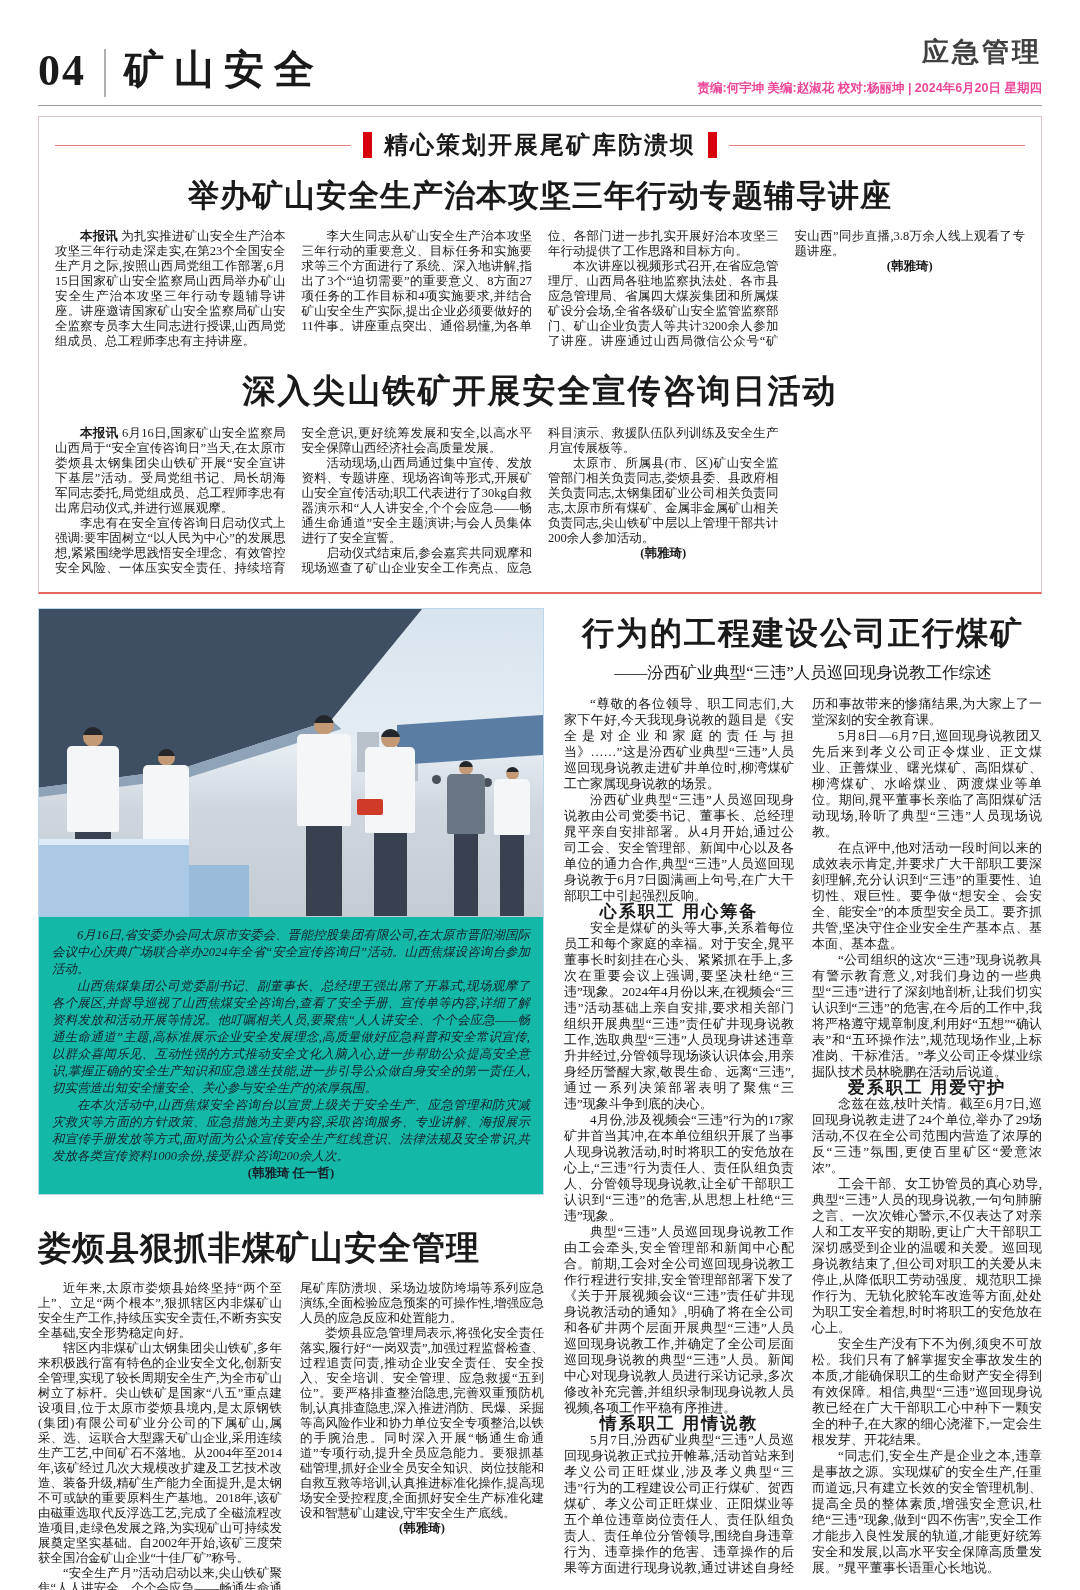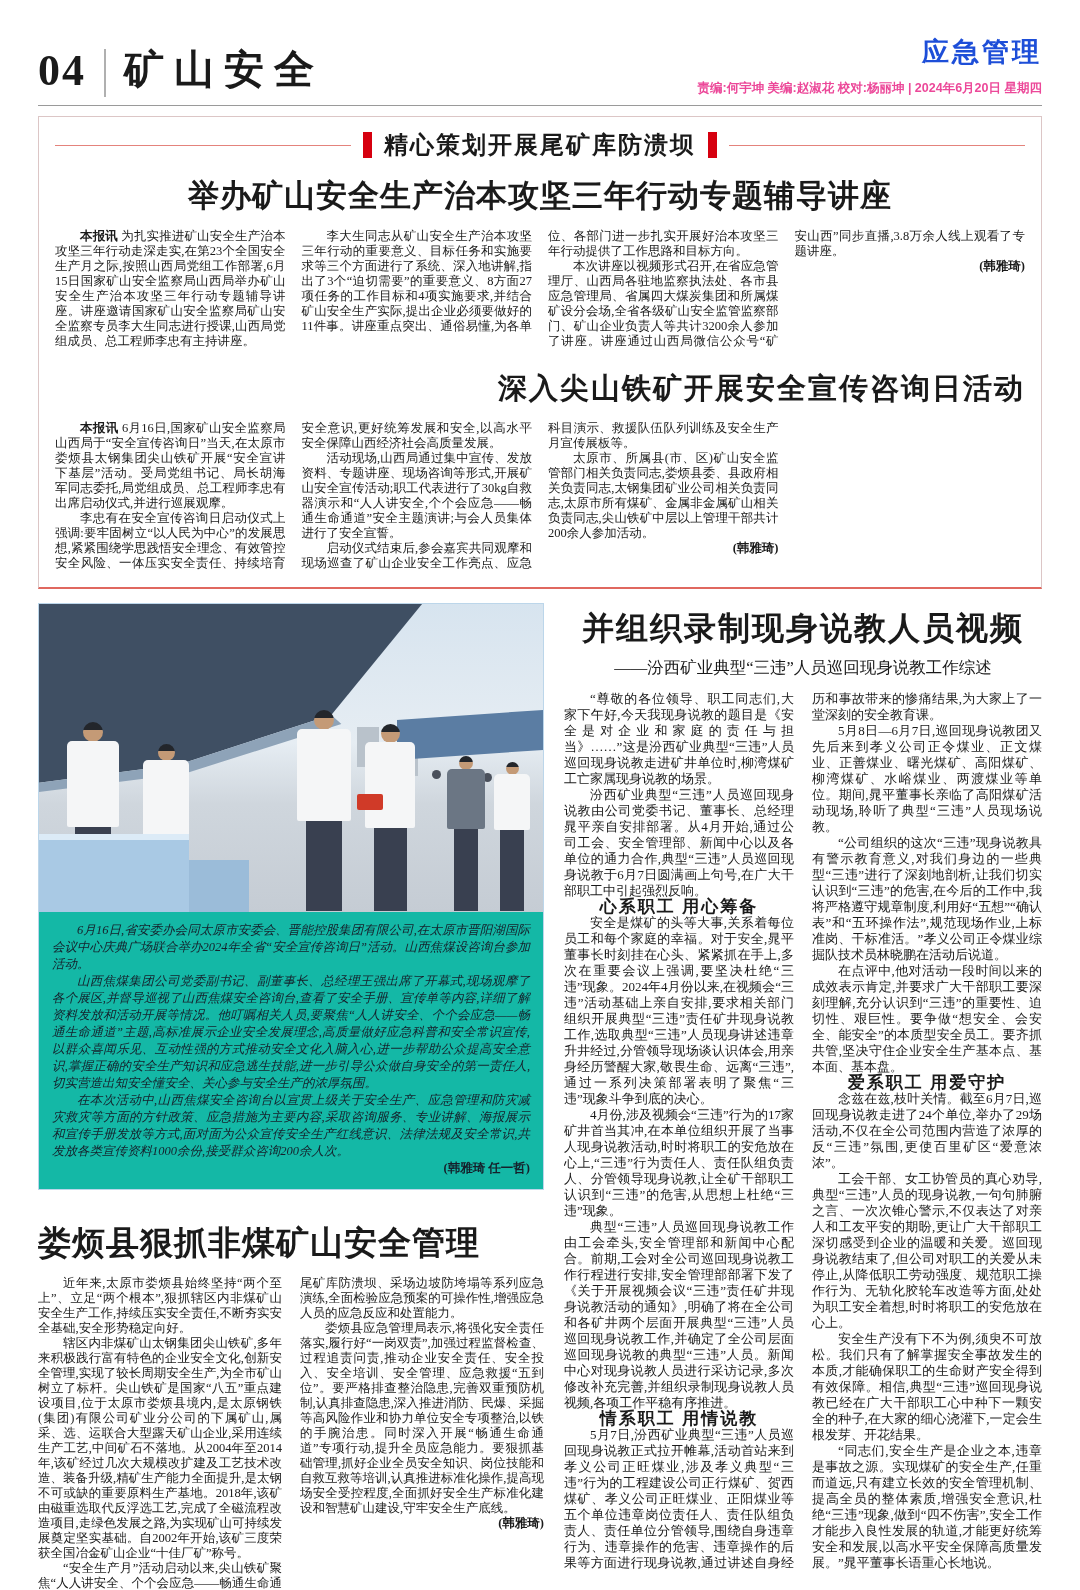--- a/index.html
+++ b/index.html
@@ -6,37 +6,37 @@
   body{width:1080px;height:1590px;position:relative;font-family:"Liberation Serif","DejaVu Serif",serif;color:#1a1a1a;overflow:hidden;}
   .page{padding:34px 38px 0 38px;}
 
   
   .hdr{display:flex;align-items:flex-end;justify-content:space-between;padding-bottom:8px;border-bottom:1px solid #9a9a9a;}
   .hdr-left{display:flex;gap:18px;}
   .pagenum{font-size:44px;font-weight:700;line-height:1;letter-spacing:2px;}
   .hdr-div{width:2px;height:48px;background:#b0b0b0;}
   .section-title{font-size:40px;font-weight:900;letter-spacing:10px;line-height:1;font-family:"Liberation Sans","DejaVu Sans",sans-serif;}
   .hdr-right{text-align:right;}
-  .masthead{font-size:27px;font-weight:900;color:#1d4ed8;letter-spacing:3px;font-family:"Liberation Sans","DejaVu Sans",sans-serif;}
+  .masthead{font-size:27px;font-weight:900;color:#404040;letter-spacing:3px;font-family:"Liberation Sans","DejaVu Sans",sans-serif;}
   .credits{font-size:12.5px;font-weight:700;color:#ec4899;margin-top:10px;font-family:"Liberation Sans","DejaVu Sans",sans-serif;}
 
   
   .topbox{border:1px solid #dcc6c6;border-bottom:2px solid #e0685f;margin-top:10px;padding:12px 16px 14px 16px;}
   .banner{display:flex;align-items:center;}
   .banner .rule{flex:1;height:1px;background:#e4837c;}
   .banner .bar{width:9px;height:26px;background:#d6000f;margin:0 12px;}
   .banner .btitle{font-size:24px;font-weight:900;letter-spacing:2px;font-family:"Liberation Sans","DejaVu Sans",sans-serif;}
   .headline-a{font-size:31px;font-weight:900;text-align:center;margin:14px 0 12px 0;letter-spacing:1px;}
-  .headline-b{font-size:29px;font-weight:900;text-align:right;margin:16px 0 12px 0;letter-spacing:2px;}
+  .headline-b{font-size:33px;font-weight:900;text-align:center;margin:16px 0 12px 0;letter-spacing:2px;}
   .cols4{column-count:4;column-gap:16px;column-fill:auto;font-size:12.5px;line-height:15px;text-align:justify;overflow:hidden;}
   .body-a{height:124px;}
   .body-b{height:152px;}
   .cols4 p,.cols2 p{margin:0;text-indent:2em;}
   .lead{font-weight:900;}
-  .byline{font-weight:900;text-align:right;text-indent:0 !important;}
+  .byline{font-weight:900;text-align:center;text-indent:0 !important;}
 
   
   .bottom{display:flex;gap:20px;margin-top:14px;}
   .bcol-left{width:506px;flex:none;}
   .bcol-right{flex:1;min-width:0;}
 
   
   .photo-panel{border:1px solid #bcd6ea;background:#14b8a6;}
   .photo{position:relative;height:308px;overflow:hidden;background:linear-gradient(#d7e4ef 0%,#e6edf3 45%,#cfd6dd 65%,#c5ccd4 100%);}
   .canopy-left{position:absolute;left:0;top:0;width:100%;height:100%;background:#3f4f63;clip-path:polygon(0 0,76% 0,58% 36%,28% 52%,0 58%);}
@@ -173,34 +173,34 @@
       <div class="cols2 body-d">
         <p>近年来,太原市娄烦县始终坚持“两个至上”、立足“两个根本”,狠抓辖区内非煤矿山安全生产工作,持续压实安全责任,不断夯实安全基础,安全形势稳定向好。</p>
         <p>辖区内非煤矿山太钢集团尖山铁矿,多年来积极践行富有特色的企业安全文化,创新安全管理,实现了较长周期安全生产,为全市矿山树立了标杆。尖山铁矿是国家“八五”重点建设项目,位于太原市娄烦县境内,是太原钢铁(集团)有限公司矿业分公司的下属矿山,属采、选、运联合大型露天矿山企业,采用连续生产工艺,中间矿石不落地。从2004年至2014年,该矿经过几次大规模改扩建及工艺技术改造、装备升级,精矿生产能力全面提升,是太钢不可或缺的重要原料生产基地。2018年,该矿由磁重选取代反浮选工艺,完成了全磁流程改造项目,走绿色发展之路,为实现矿山可持续发展奠定坚实基础。自2002年开始,该矿三度荣获全国冶金矿山企业“十佳厂矿”称号。</p>
         <p>“安全生产月”活动启动以来,尖山铁矿聚焦“人人讲安全、个个会应急——畅通生命通道”活动主题,提早启动实施尾矿库重大危险源点的干部带班值班制,24小时专人盯守,全力确保重大危险源点安全。同时,精心策划开展尾矿库防溃坝、采场边坡防垮塌等系列应急演练,全面检验应急预案的可操作性,增强应急人员的应急反应和处置能力。</p>
         <p>娄烦县应急管理局表示,将强化安全责任落实,履行好“一岗双责”,加强过程监督检查、过程追责问责,推动企业安全责任、安全投入、安全培训、安全管理、应急救援“五到位”。要严格排查整治隐患,完善双重预防机制,认真排查隐患,深入推进消防、民爆、采掘等高风险作业和协力单位安全专项整治,以铁的手腕治患。同时深入开展“畅通生命通道”专项行动,提升全员应急能力。要狠抓基础管理,抓好企业全员安全知识、岗位技能和自救互救等培训,认真推进标准化操作,提高现场安全受控程度,全面抓好安全生产标准化建设和智慧矿山建设,守牢安全生产底线。</p>
         <p class="byline">(韩雅琦)</p>
       </div>
     </div>
 
     <div class="bcol-right">
-      <div class="headline-e">并组织录制现身说教人员视频</div>
+      <div class="headline-e">行为的工程建设公司正行煤矿</div>
       <div class="subtitle-e">——汾西矿业典型“三违”人员巡回现身说教工作综述</div>
       <div class="cols2 body-e">
         <p>“尊敬的各位领导、职工同志们,大家下午好,今天我现身说教的题目是《安全是对企业和家庭的责任与担当》……”这是汾西矿业典型“三违”人员巡回现身说教走进矿井单位时,柳湾煤矿工亡家属现身说教的场景。</p>
         <p>汾西矿业典型“三违”人员巡回现身说教由公司党委书记、董事长、总经理晁平亲自安排部署。从4月开始,通过公司工会、安全管理部、新闻中心以及各单位的通力合作,典型“三违”人员巡回现身说教于6月7日圆满画上句号,在广大干部职工中引起强烈反响。</p>
         <p class="subhead">心系职工 用心筹备</p>
         <p>安全是煤矿的头等大事,关系着每位员工和每个家庭的幸福。对于安全,晁平董事长时刻挂在心头、紧紧抓在手上,多次在重要会议上强调,要坚决杜绝“三违”现象。2024年4月份以来,在视频会“三违”活动基础上亲自安排,要求相关部门组织开展典型“三违”责任矿井现身说教工作,选取典型“三违”人员现身讲述违章升井经过,分管领导现场谈认识体会,用亲身经历警醒大家,敬畏生命、远离“三违”,通过一系列决策部署表明了聚焦“三违”现象斗争到底的决心。</p>
         <p>4月份,涉及视频会“三违”行为的17家矿井首当其冲,在本单位组织开展了当事人现身说教活动,时时将职工的安危放在心上,“三违”行为责任人、责任队组负责人、分管领导现身说教,让全矿干部职工认识到“三违”的危害,从思想上杜绝“三违”现象。</p>
         <p>典型“三违”人员巡回现身说教工作由工会牵头,安全管理部和新闻中心配合。前期,工会对全公司巡回现身说教工作行程进行安排,安全管理部部署下发了《关于开展视频会议“三违”责任矿井现身说教活动的通知》,明确了将在全公司和各矿井两个层面开展典型“三违”人员巡回现身说教工作,并确定了全公司层面巡回现身说教的典型“三违”人员。新闻中心对现身说教人员进行采访记录,多次修改补充完善,并组织录制现身说教人员视频,各项工作平稳有序推进。</p>
         <p class="subhead">情系职工 用情说教</p>
         <p>5月7日,汾西矿业典型“三违”人员巡回现身说教正式拉开帷幕,活动首站来到孝义公司正旺煤业,涉及孝义典型“三违”行为的工程建设公司正行煤矿、贺西煤矿、孝义公司正旺煤业、正阳煤业等五个单位违章岗位责任人、责任队组负责人、责任单位分管领导,围绕自身违章行为、违章操作的危害、违章操作的后果等方面进行现身说教,通过讲述自身经历和事故带来的惨痛结果,为大家上了一堂深刻的安全教育课。</p>
         <p>5月8日—6月7日,巡回现身说教团又先后来到孝义公司正令煤业、正文煤业、正善煤业、曙光煤矿、高阳煤矿、柳湾煤矿、水峪煤业、两渡煤业等单位。期间,晁平董事长亲临了高阳煤矿活动现场,聆听了典型“三违”人员现场说教。</p>
+        <p>在点评中,他对活动一段时间以来的成效表示肯定,并要求广大干部职工要深刻理解,充分认识到“三违”的重要性、迫切性、艰巨性。要争做“想安全、会安全、能安全”的本质型安全员工。要齐抓共管,坚决守住企业安全生产基本点、基本面、基本盘。</p>
         <p>“公司组织的这次“三违”现身说教具有警示教育意义,对我们身边的一些典型“三违”进行了深刻地剖析,让我们切实认识到“三违”的危害,在今后的工作中,我将严格遵守规章制度,利用好“五想”“确认表”和“五环操作法”,规范现场作业,上标准岗、干标准活。”孝义公司正令煤业综掘队技术员林晓鹏在活动后说道。</p>
-        <p>在点评中,他对活动一段时间以来的成效表示肯定,并要求广大干部职工要深刻理解,充分认识到“三违”的重要性、迫切性、艰巨性。要争做“想安全、会安全、能安全”的本质型安全员工。要齐抓共管,坚决守住企业安全生产基本点、基本面、基本盘。</p>
         <p class="subhead">爱系职工 用爱守护</p>
         <p>念兹在兹,枝叶关情。截至6月7日,巡回现身说教走进了24个单位,举办了29场活动,不仅在全公司范围内营造了浓厚的反“三违”氛围,更使百里矿区“爱意浓浓”。</p>
         <p>工会干部、女工协管员的真心劝导,典型“三违”人员的现身说教,一句句肺腑之言、一次次锥心警示,不仅表达了对亲人和工友平安的期盼,更让广大干部职工深切感受到企业的温暖和关爱。巡回现身说教结束了,但公司对职工的关爱从未停止,从降低职工劳动强度、规范职工操作行为、无轨化胶轮车改造等方面,处处为职工安全着想,时时将职工的安危放在心上。</p>
         <p>安全生产没有下不为例,须臾不可放松。我们只有了解掌握安全事故发生的本质,才能确保职工的生命财产安全得到有效保障。相信,典型“三违”巡回现身说教已经在广大干部职工心中种下一颗安全的种子,在大家的细心浇灌下,一定会生根发芽、开花结果。</p>
         <p>“同志们,安全生产是企业之本,违章是事故之源。实现煤矿的安全生产,任重而道远,只有建立长效的安全管理机制、提高全员的整体素质,增强安全意识,杜绝“三违”现象,做到“四不伤害”,安全工作才能步入良性发展的轨道,才能更好统筹安全和发展,以高水平安全保障高质量发展。”晁平董事长语重心长地说。</p>
 
       </div>
     </div>
   </div>
 

